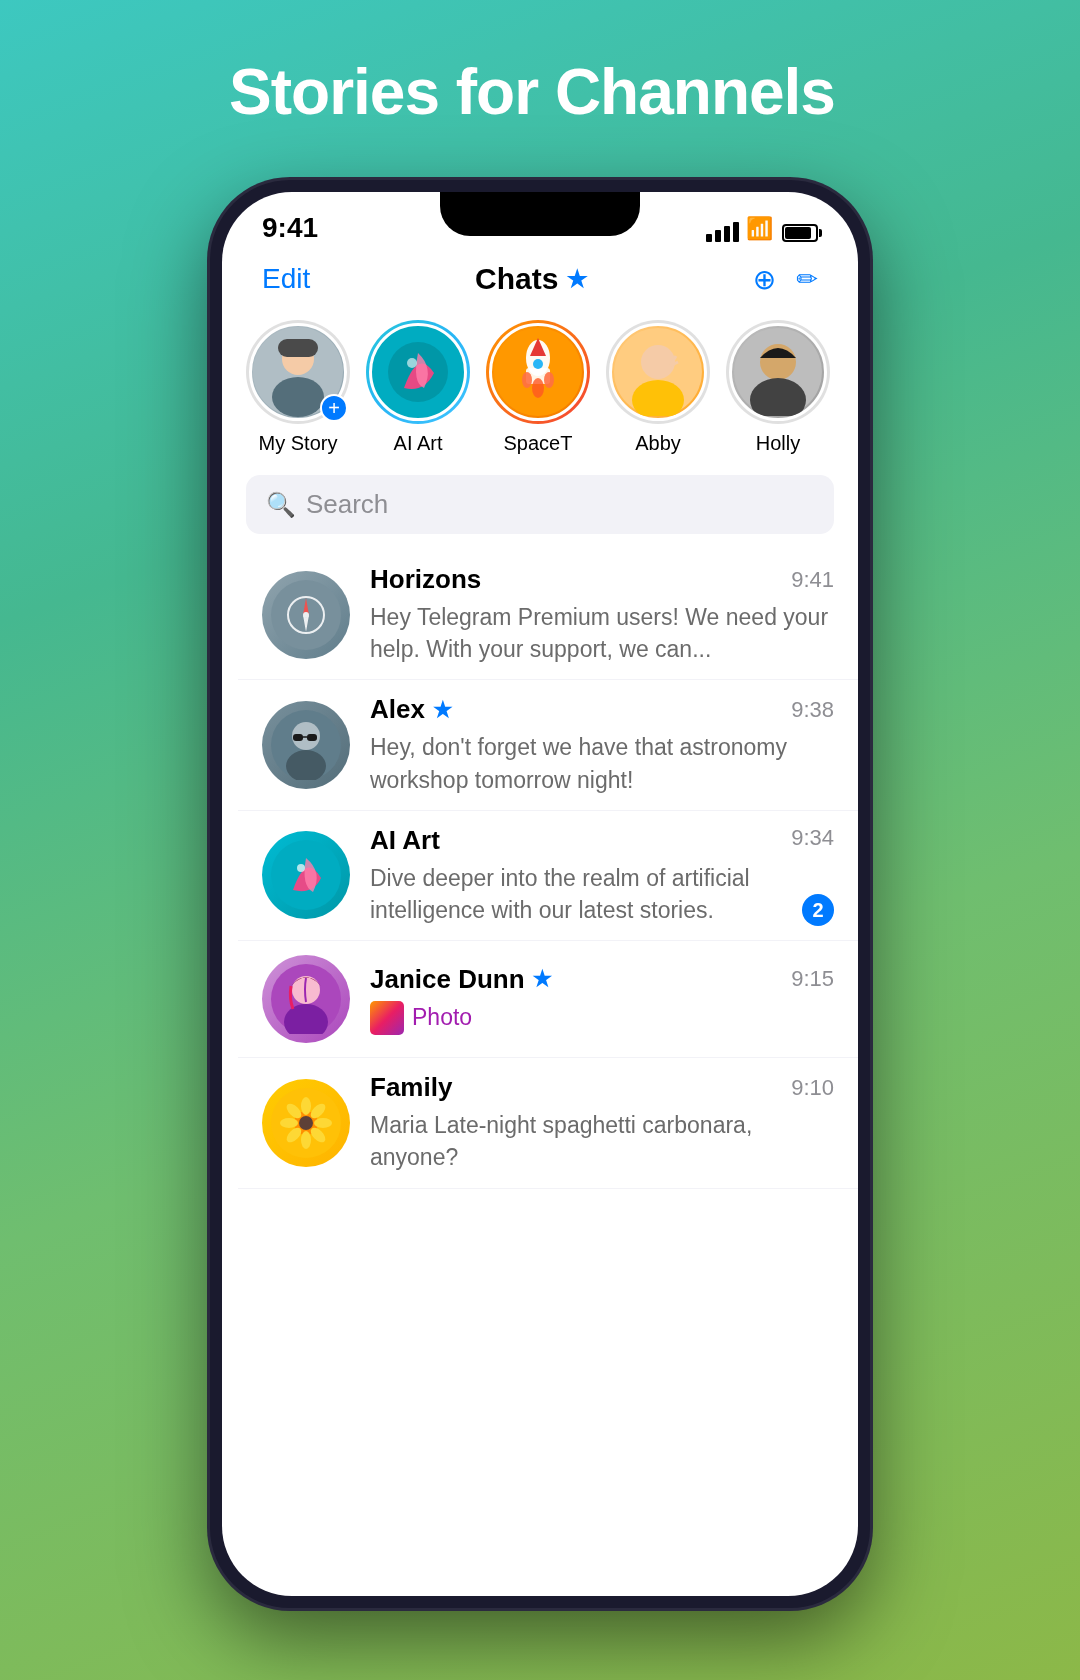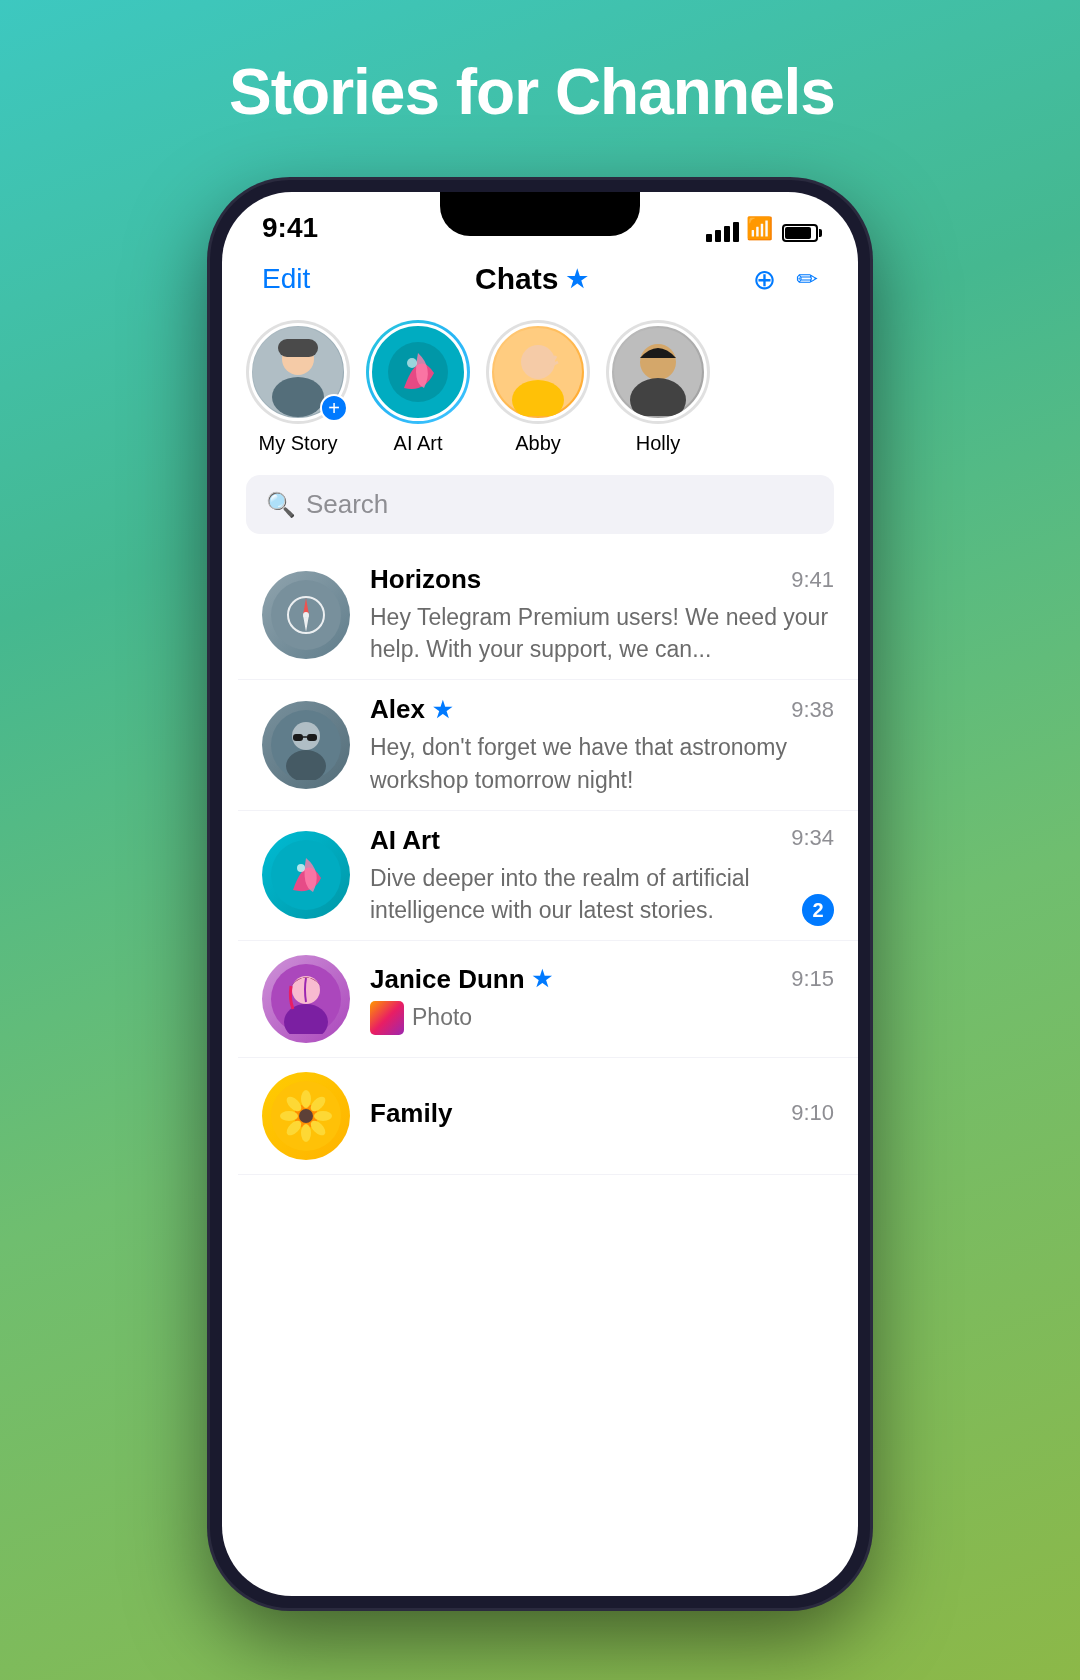--- a/index.html
+++ b/index.html
@@ -365,21 +365,21 @@
     .av-aiart { background: linear-gradient(135deg, #00bcd4, #0097a7); }
     .av-janice { background: linear-gradient(135deg, #ce93d8, #ab47bc); }
     .av-family { background: linear-gradient(135deg, #ffcc02, #ffb300); }
     .av-daisy { background: linear-gradient(135deg, #9e9e9e, #757575); }
 
     .photo-preview {
       display: flex;
       align-items: center;
       gap: 8px;
       font-size: 23px;
-      color: #737373;
+      color: #a21caf;
     }
 
     .photo-thumb {
       width: 34px;
       height: 34px;
       border-radius: 5px;
       background: linear-gradient(135deg, #ff9800, #e91e63, #9c27b0);
       flex-shrink: 0;
     }
   </style>
@@ -453,20 +453,40 @@
                 <path d="M 30 60 Q 44 20 60 45 Q 50 65 30 60Z" fill="#ff4081" opacity="0.9"></path>
                 <path d="M 44 25 Q 60 40 50 60 Q 38 55 44 25Z" fill="#ff80ab" opacity="0.8"></path>
                 <circle cx="38" cy="35" r="5" fill="#fff" opacity="0.6"></circle>
               </svg>
             </div>
           </div>
         </div>
         <span class="story-label">AI Art</span>
       </div>
 
+      <div class="story-item">
+        <div class="story-avatar-wrap">
+          <div class="story-ring gradient-space">
+            <div class="story-img" style="border:3px solid white;background:linear-gradient(135deg,#ff9800,#f57c00);">
+              <svg width="88" height="88" viewBox="0 0 88 88">
+                <circle cx="44" cy="44" r="44" fill="#ff9800"></circle>
+
+                <ellipse cx="44" cy="30" rx="12" ry="18" fill="#fff" opacity="0.95"></ellipse>
+                <polygon points="44,10 36,28 52,28" fill="#e53935"></polygon>
+                <rect x="32" y="40" width="24" height="16" rx="3" fill="#fff" opacity="0.9"></rect>
+                <ellipse cx="33" cy="52" rx="5" ry="8" fill="#ff7043" opacity="0.9"></ellipse>
+                <ellipse cx="55" cy="52" rx="5" ry="8" fill="#ff7043" opacity="0.9"></ellipse>
+                <ellipse cx="44" cy="60" rx="6" ry="10" fill="#ff5722" opacity="0.8"></ellipse>
+                <circle cx="44" cy="36" r="5" fill="#29b6f6"></circle>
+              </svg>
+            </div>
+          </div>
+        </div>
+        <span class="story-label">SpaceT</span>
+      </div>
 
       <div class="story-item">
         <div class="story-avatar-wrap">
           <div class="story-ring no-ring" style="background:#e0e0e0;">
             <div class="story-img avatar-abby">
               <svg width="88" height="88" viewBox="0 0 88 88">
                 <circle cx="44" cy="44" r="44" fill="#ffcc80"></circle>
                 <circle cx="44" cy="34" r="17" fill="#f5cba7"></circle>
                 <ellipse cx="44" cy="72" rx="26" ry="20" fill="#ffc107"></ellipse>
 
@@ -613,20 +633,24 @@
             <ellipse cx="35" cy="18" rx="5" ry="9" fill="#fdd835" transform="rotate(225 35 35)"></ellipse>
             <ellipse cx="35" cy="18" rx="5" ry="9" fill="#fdd835" transform="rotate(270 35 35)"></ellipse>
             <ellipse cx="35" cy="18" rx="5" ry="9" fill="#fdd835" transform="rotate(315 35 35)"></ellipse>
           </svg>
         </div>
         <div class="chat-body">
           <div class="chat-header">
             <span class="chat-name">Family</span>
             <span class="chat-time">9:10</span>
           </div>
+          <div class="chat-preview">
+            <span style="font-weight:400;color:#6b6b6b;">Maria</span>
+            <span>Late-night spaghetti carbonara, anyone?</span>
+          </div>
         </div>
       </div>
 
 
     </div>
 
   </div>
 </div>
 
 </body></html>

